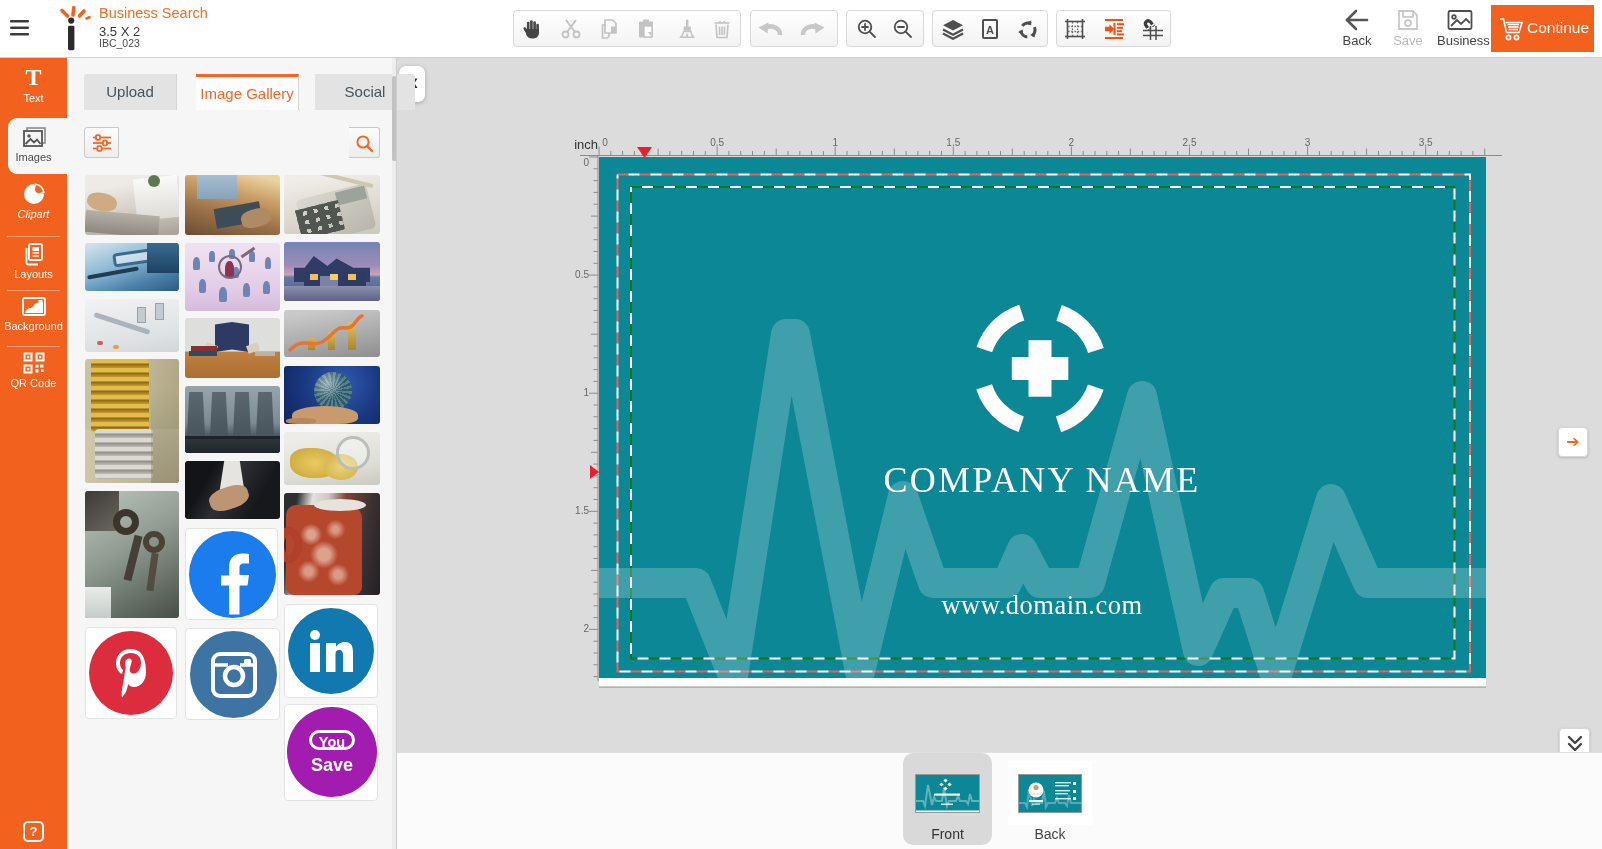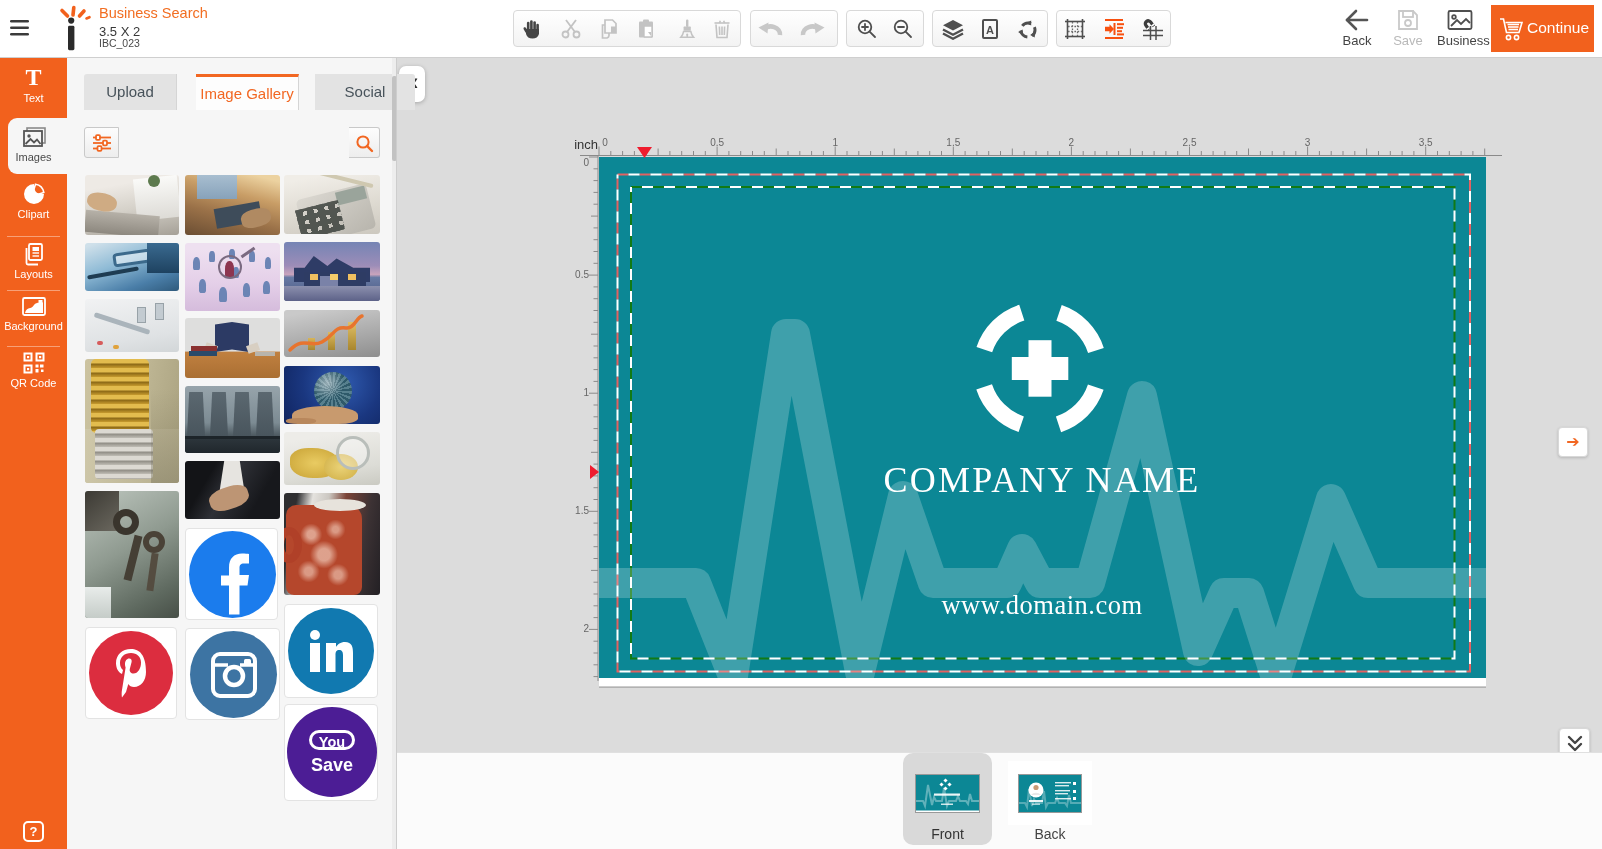--- a/index.html
+++ b/index.html
@@ -237,21 +237,21 @@
   <circle cx="8" cy="10" r="1.7" fill="#555"></circle>
   <path d="M4.5 18 l5-5 3.5 3.5 3-3 3.5 4.5" fill="none" stroke="#555" stroke-width="1.8"></path>
  </svg>
  <div style="margin-top:-1px;">Images</div>
 </div>
     <div class="sbitem" style="top:124px;">
  <svg width="24" height="24" viewBox="0 0 24 24">
   <path d="M12 2 a10 10 0 1 0 10 10 L17 12 a 5 5 0 0 1 -5 -5 Z" fill="#fff"></path>
   <path d="M13.5 2.2 a10 10 0 0 1 8.3 8.3 L17 12 a 5 5 0 0 1 -5 -5 Z" fill="none" stroke="#fff" stroke-width="1.6"></path>
  </svg>
- <div style="margin-top:0px;">Clipart</div>
+ <div style="margin-top:0px;font-style:italic;">Clipart</div>
 </div>
     <div class="sbsep" style="top:178px;"></div>
     <div class="sbitem" style="top:184px;">
  <svg width="24" height="24" viewBox="0 0 24 24">
   <rect x="7" y="2" width="13" height="16" rx="1.5" fill="none" stroke="#fff" stroke-width="1.8"></rect>
   <rect x="10.5" y="5" width="6.5" height="4" fill="#fff"></rect>
   <line x1="10.5" y1="11" x2="17" y2="11" stroke="#fff" stroke-width="1.4"></line>
   <line x1="10.5" y1="14" x2="17" y2="14" stroke="#fff" stroke-width="1.4"></line>
   <path d="M4.5 6 v15 a1.5 1.5 0 0 0 1.5 1.5 h10" fill="none" stroke="#fff" stroke-width="1.8"></path>
  </svg>
@@ -449,21 +449,21 @@
     <div class="scard" style="left:217px;top:546px;width:94px;height:94px;">
       <div class="scircle" style="left:3px;top:3px;width:86px;height:86px;background:#1179b0;">
         <svg style="position:absolute;left:21px;top:22px" width="44" height="42" viewBox="0 0 44 42">
           <circle cx="6" cy="5" r="5" fill="#fff"></circle>
           <rect x="1" y="13" width="10" height="29" fill="#fff"></rect>
           <path d="M17 13 h10 v4 c1.5-2.5 4.5-5 9-5 7 0 8 5 8 11 v19 h-10 V25 c0-3-1-5-4-5 -3 0-3.5 2.5-3.5 5 v17 H17 Z" fill="#fff"></path>
         </svg>
       </div>
     </div>
     <div class="scard" style="left:217px;top:646px;width:94px;height:97px;">
-      <div class="scircle" style="left:2px;top:2px;width:90px;height:90px;background:#4c1d95;">
+      <div class="scircle" style="left:2px;top:2px;width:90px;height:90px;background:#a21caf;">
         <div class="abs" style="left:22px;top:23px;width:46px;height:20px;border:3px solid #fff;border-radius:10px;color:#fff;font-size:14.5px;font-weight:bold;text-align:center;line-height:19px;">You</div>
         <div class="abs" style="left:0px;top:48px;width:90px;text-align:center;color:#fff;font-size:18px;font-weight:bold;">Save</div>
       </div>
     </div>
     <div class="abs" style="left:325px;top:0px;width:5px;height:791px;background:#ededed;"></div>
     <div class="abs" style="left:325px;top:18px;width:5px;height:85px;background:#c2c2c2;border-radius:2px;"></div>
   </div>
 <div id="canvas" class="abs">
     <svg width="1205" height="791" viewBox="0 0 1205 791" style="position:absolute;left:0;top:0">
       <rect x="202" y="620.0" width="887" height="8.5" fill="#ffffff"></rect>

